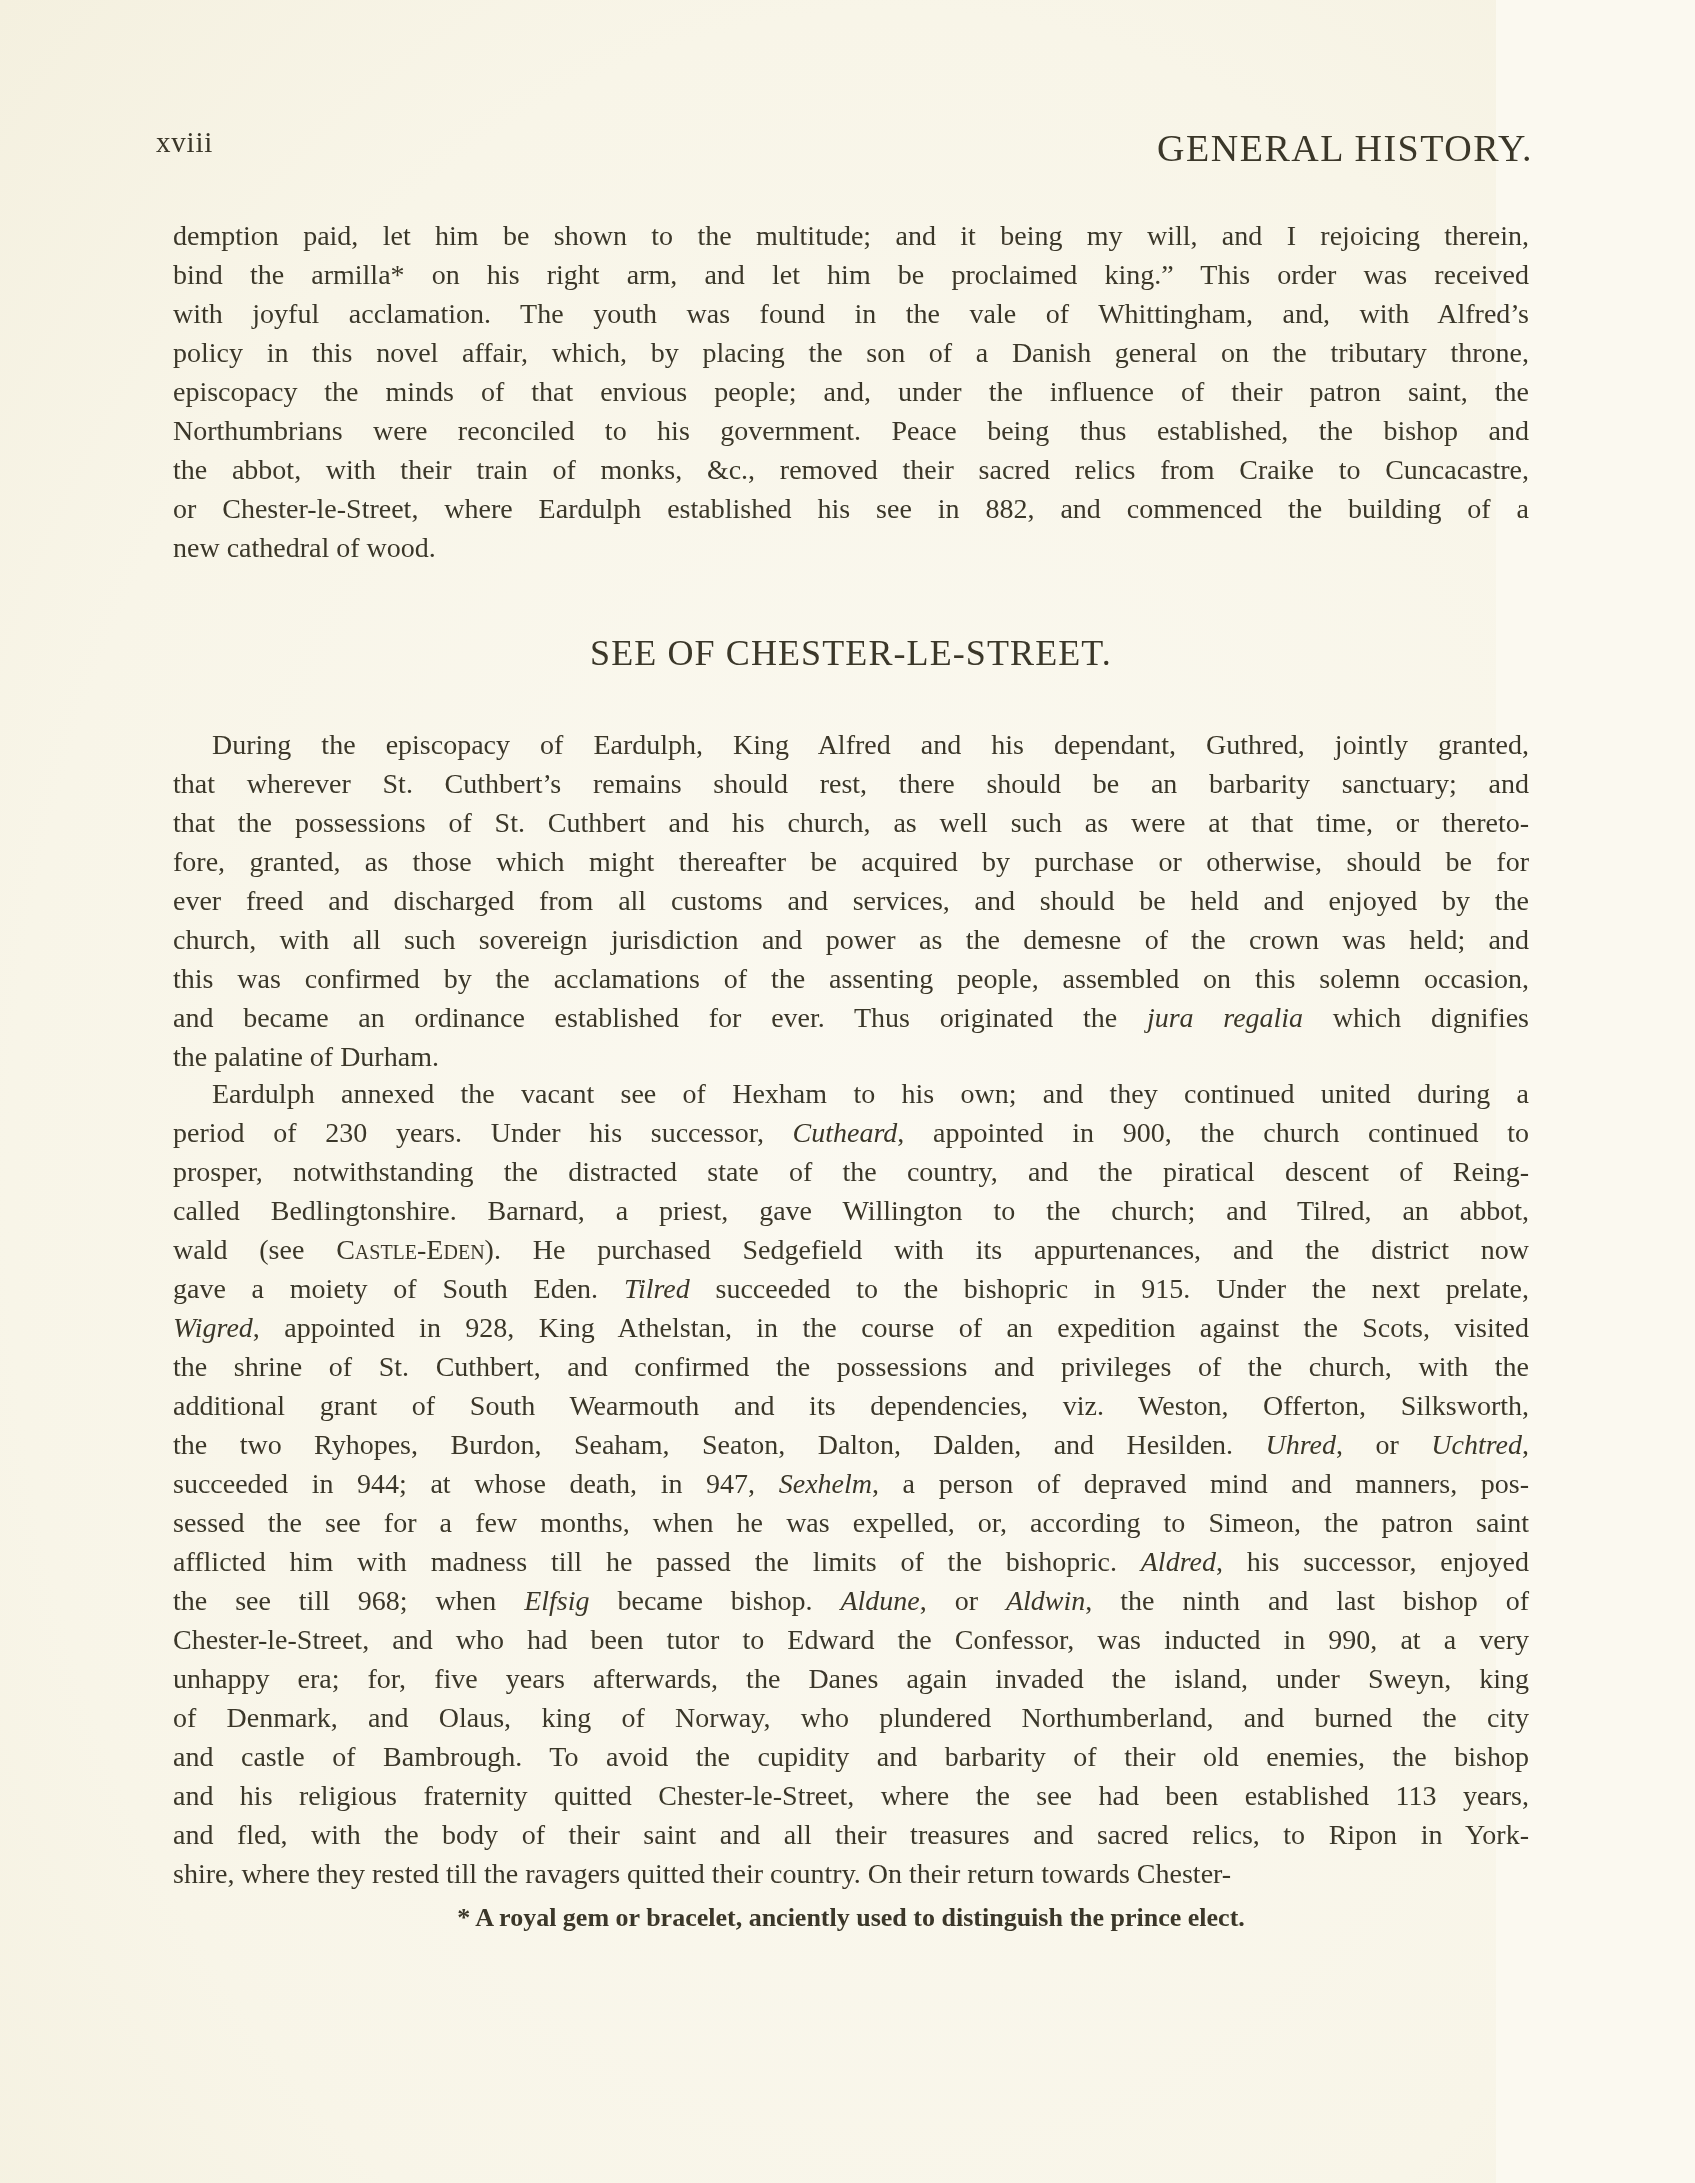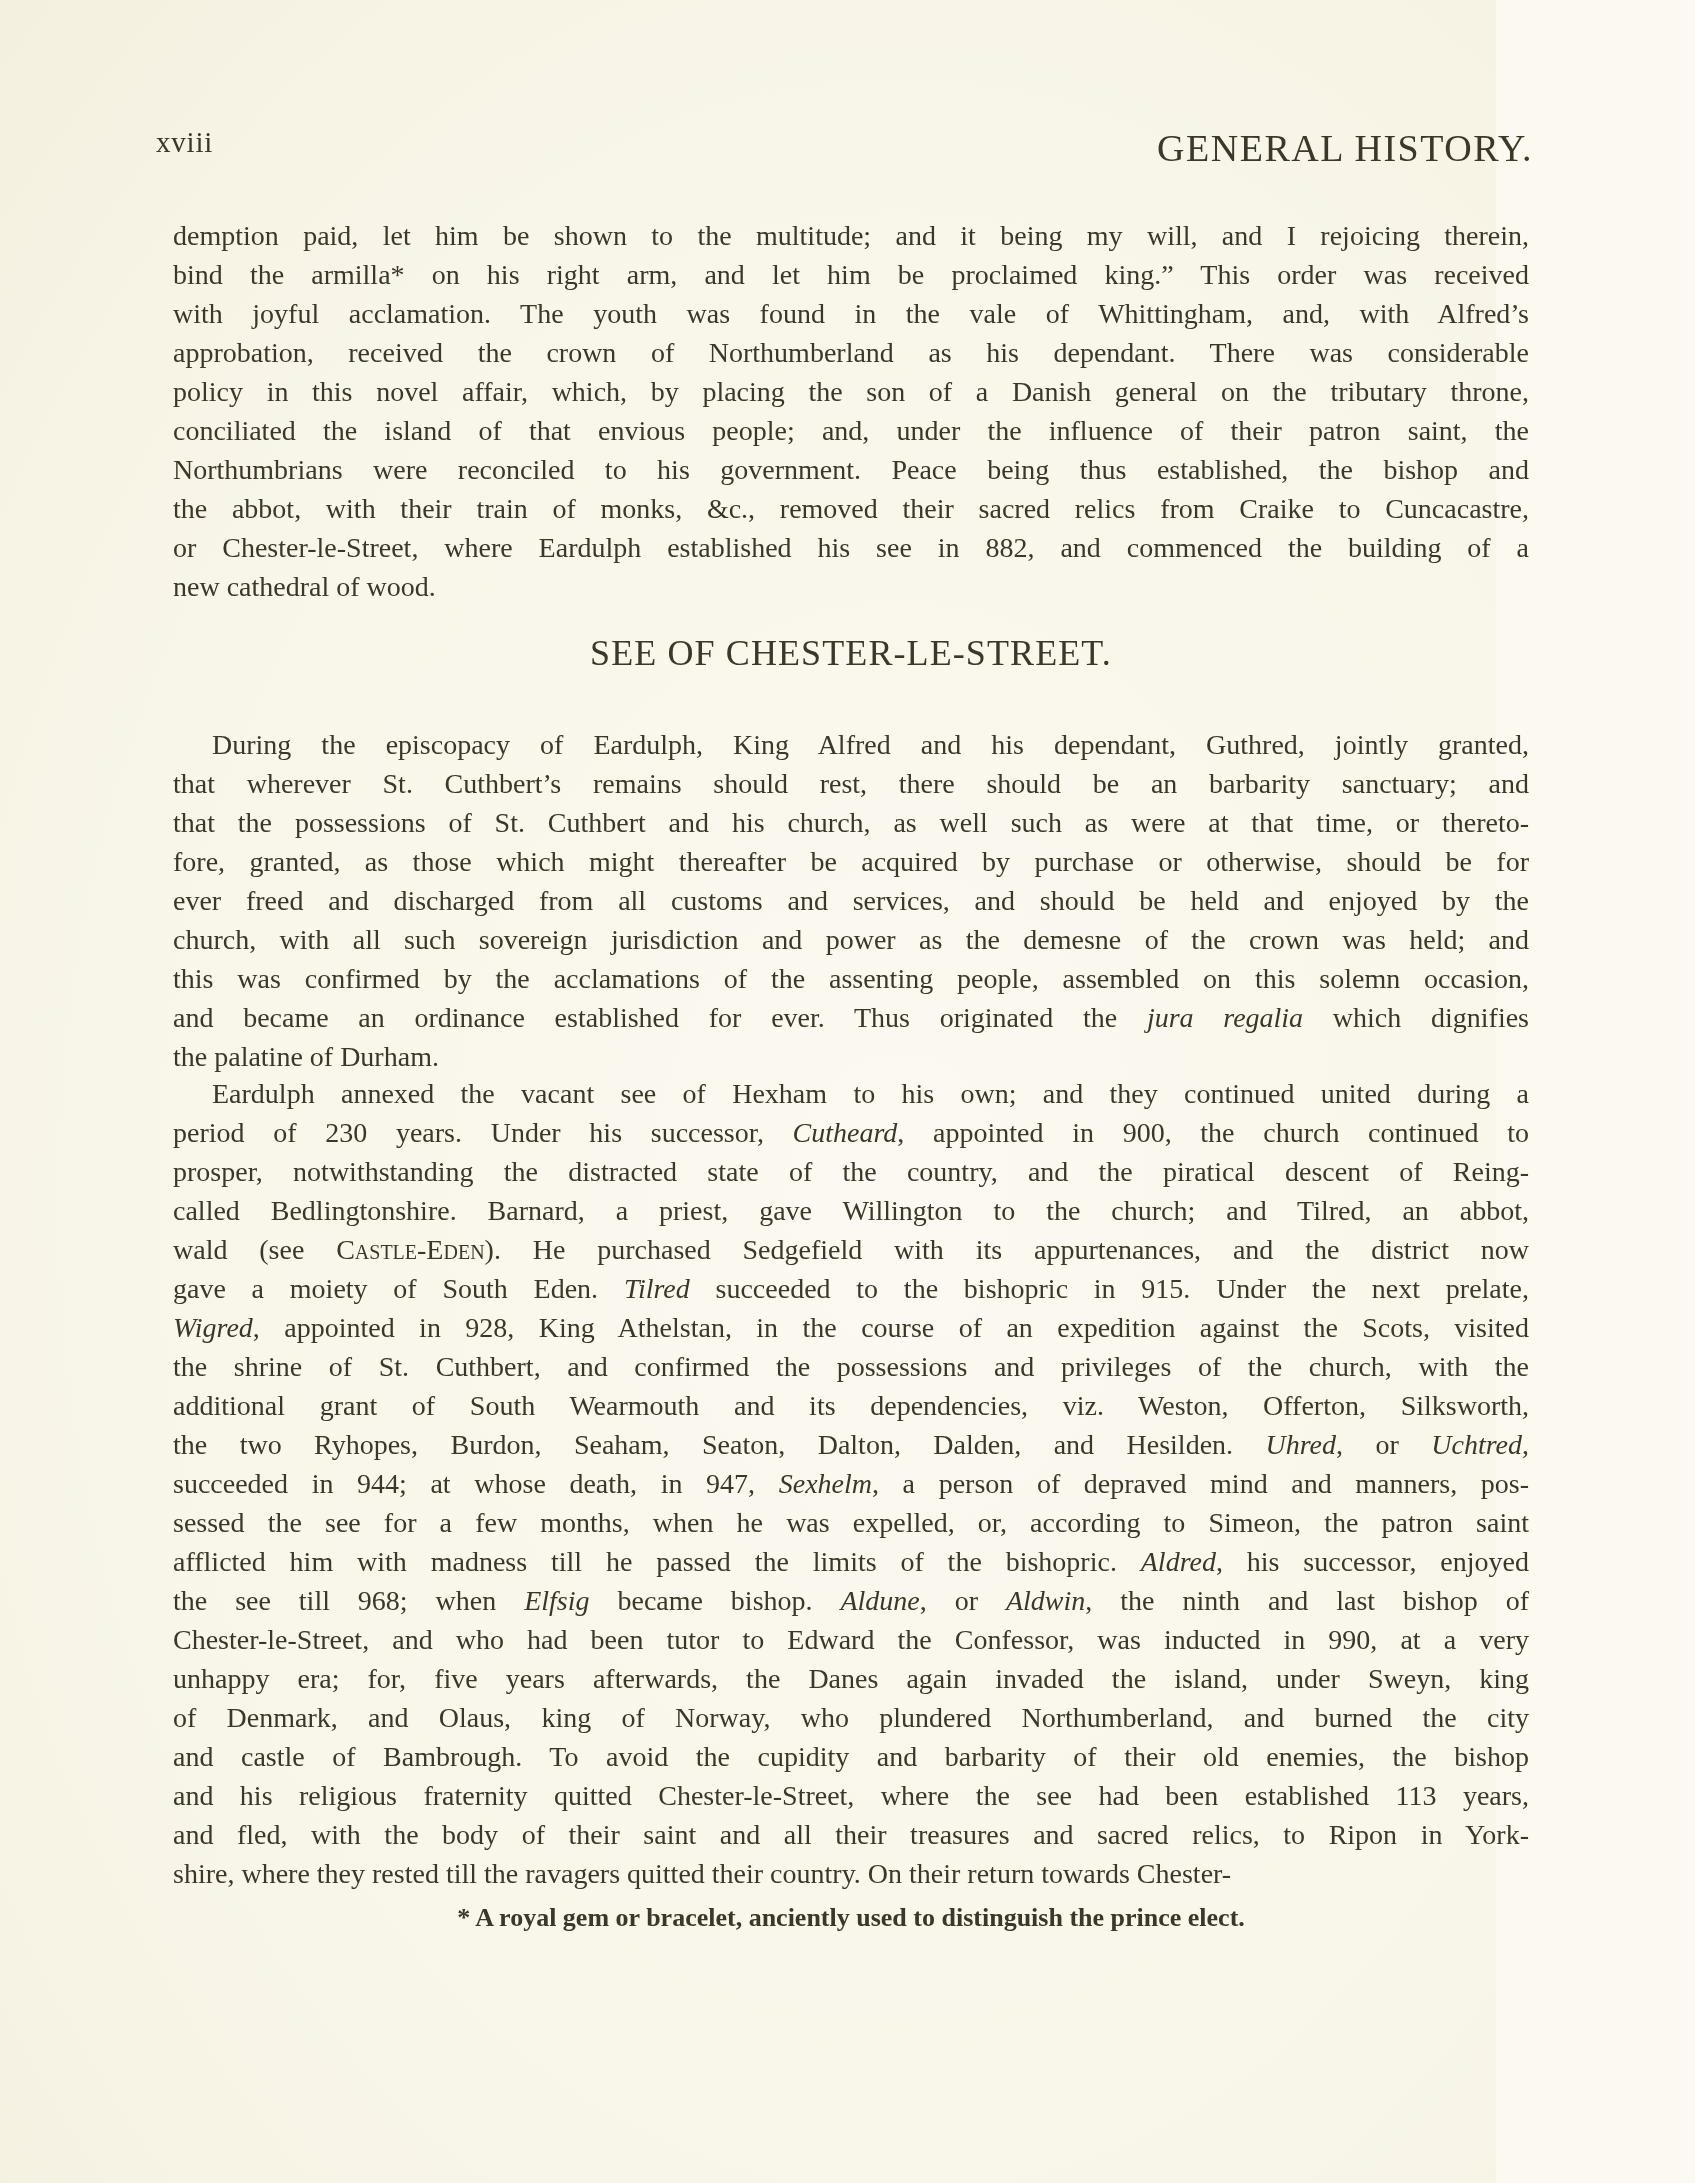--- a/index.html
+++ b/index.html
@@ -31,23 +31,22 @@
 
   <div class="running-head">
     <span class="folio">xviii</span>
     <div class="head-title">GENERAL HISTORY.</div>
   </div>
 
   <div class="col" id="p1" style="top:199px;">
       <div class="line">demption paid, let him be shown to the multitude; and it being my will, and I rejoicing therein,</div>
       <div class="line">bind the armilla* on his right arm, and let him be proclaimed king.” This order was received</div>
       <div class="line">with joyful acclamation. The youth was found in the vale of Whittingham, and, with Alfred’s</div>
-      <div class="line">approbation, received the crown of Northumberland as his dependant. There was considerable</div>
       <div class="line">policy in this novel affair, which, by placing the son of a Danish general on the tributary throne,</div>
-      <div class="line">conciliated the island of that envious people; and, under the influence of their patron saint, the</div>
+      <div class="line">episcopacy the minds of that envious people; and, under the influence of their patron saint, the</div>
       <div class="line">Northumbrians were reconciled to his government. Peace being thus established, the bishop and</div>
       <div class="line">the abbot, with their train of monks, &amp;c., removed their sacred relics from Craike to Cuncacastre,</div>
       <div class="line">or Chester-le-Street, where Eardulph established his see in 882, and commenced the building of a</div>
       <div class="line last">new cathedral of wood.</div>
     </div>
 
   <div class="section-heading">SEE OF CHESTER-LE-STREET.</div>
 
   <div class="col" id="p2" style="top:708px;">
       <div class="line indent">During the episcopacy of Eardulph, King Alfred and his dependant, Guthred, jointly granted,</div>

